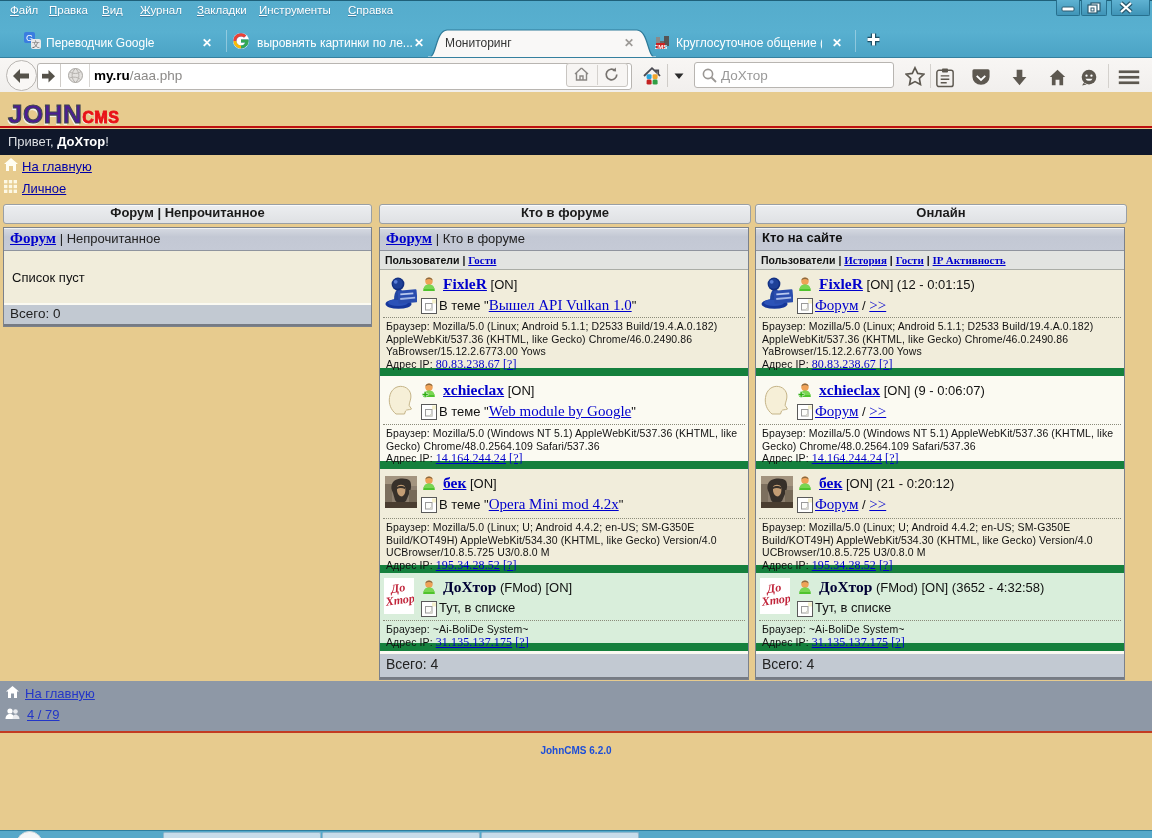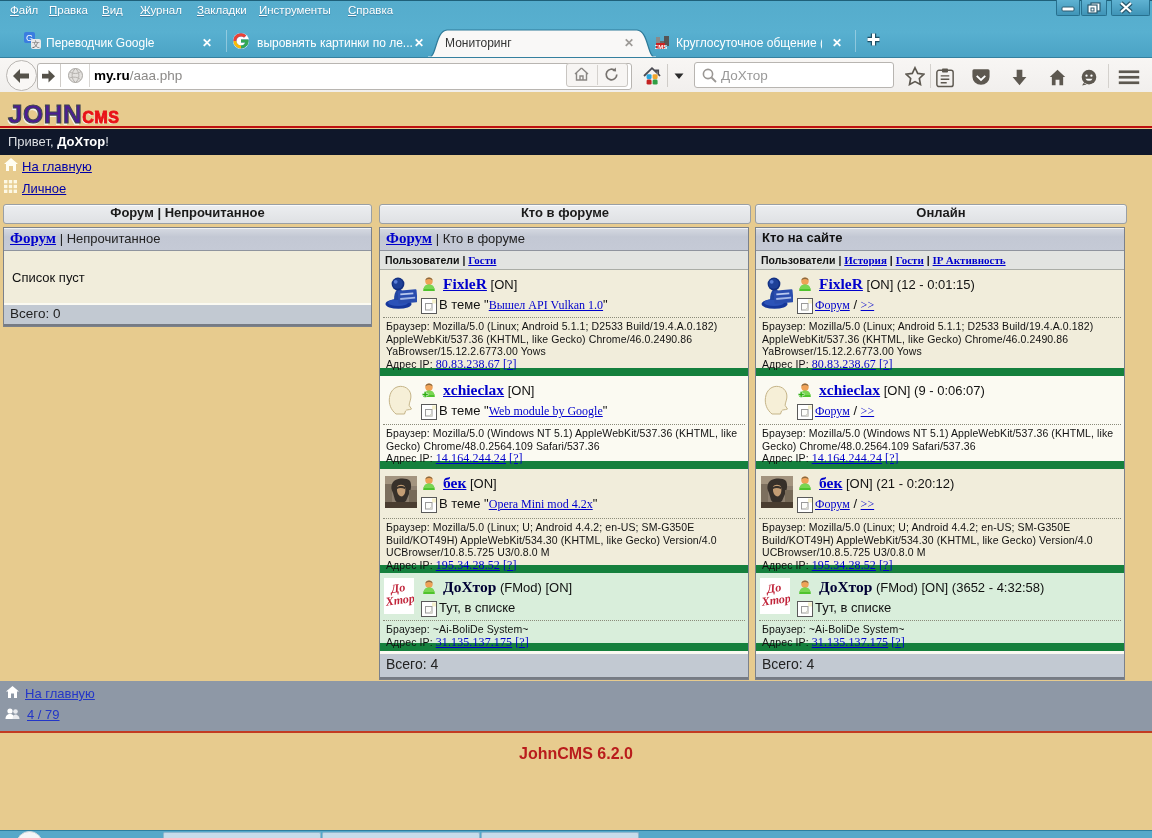--- a/index.html
+++ b/index.html
@@ -41,21 +41,21 @@
 .entry{position:absolute;left:0;width:100%;border-bottom:8px solid #15803d;box-sizing:border-box}
 .cream{background:#f1eddb}
 .white{background:#fbfaf2}
 .green{background:#d9eedb}
 .av{position:absolute;left:5px;top:7px;width:32px;height:32px}
 .usr{position:absolute;left:41px;top:6px}
 .cb{position:absolute;left:41px;top:28px}
 .nm{position:absolute;left:63px;top:5px;font-size:13px;color:#111;white-space:nowrap}
 .nm a,.nm b{font-weight:bold;color:#0000cc;font-family:"Liberation Serif",serif;font-size:15.5px}
 .l2{position:absolute;left:59px;top:27px;font-size:13px;color:#111;white-space:nowrap}
-.l2 a{color:#0000cc;font-family:"Liberation Serif",serif;font-size:12px}
+.l2 a{color:#0000cc;font-family:"Liberation Serif",serif;font-size:15px}
 .dot{position:absolute;left:3px;right:3px;top:47px;border-top:1px dotted #8b8b7a}
 .sm{position:absolute;left:6px;top:50px;font-size:10.5px;line-height:12.5px;color:#111;
  letter-spacing:.1px;white-space:nowrap}
 .sm a{color:#0000cc;font-family:"Liberation Serif",serif;font-size:12px}
 .tot{position:absolute;left:0;width:100%;box-sizing:border-box;background:#c2c9d2;
  border-top:3px solid #fbfaf2;border-bottom:2px solid #767b84;font-size:14px;color:#222;
  padding-left:6px}
 #pfoot{position:absolute;left:0;top:589px;width:1152px;height:50px;background:#8e98a6;
  border-bottom:2px solid #c23b22}
 #pfoot a{font-size:13px;color:#2336c8}
@@ -468,21 +468,21 @@
       </svg>
     <div class="abs" style="left:25px;top:3px"><a href="#">На главную</a></div>
     <svg class="abs" style="left:5px;top:27px" width="15" height="11">
         <circle cx="5" cy="3" r="2.6" fill="#fff"></circle>
         <path d="M0.5 11 c0-3.5 2-5 4.5-5 s4.5 1.5 4.5 5 z" fill="#fff"></path>
         <circle cx="10.5" cy="3.5" r="2.3" fill="#e8eaee"></circle>
         <path d="M7.5 11 c0-3 1.5-4.5 3-4.5 s4 1.5 4 4.5 z" fill="#e8eaee"></path>
       </svg>
     <div class="abs" style="left:27px;top:24px"><a href="#">4 / 79</a></div>
   </div>
-  <div class="abs" style="left:0;top:653px;width:1152px;text-align:center;font-size:16px;font-weight:bold;color:#b91c1c">JohnCMS 6.2.0</div>
+  <div class="abs" style="left:0;top:653px;width:1152px;text-align:center;font-size:10px;font-weight:bold;color:#1d4ed8">JohnCMS 6.2.0</div>
 </div>
 
 <div class="abs" style="left:0;top:830px;width:1152px;height:8px;background:#55a8c9;border-top:1px solid #2d7e9f">
   <div class="abs" style="left:16px;top:0px;width:27px;height:27px;border-radius:50%;background:#f3f6f7;border:1px solid #cfd8dc;box-sizing:border-box"></div>
 </div>
 <div class="tb-btn" style="left:163px;width:156px"></div>
 <div class="tb-btn" style="left:322px;width:156px"></div>
 <div class="tb-btn" style="left:481px;width:156px"></div>
 
 </body></html>

